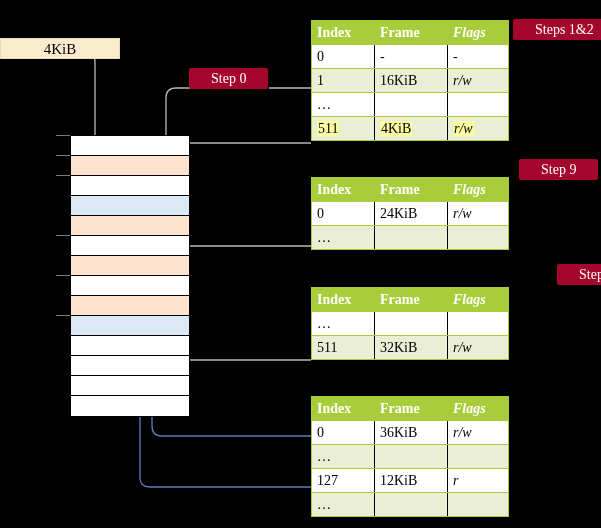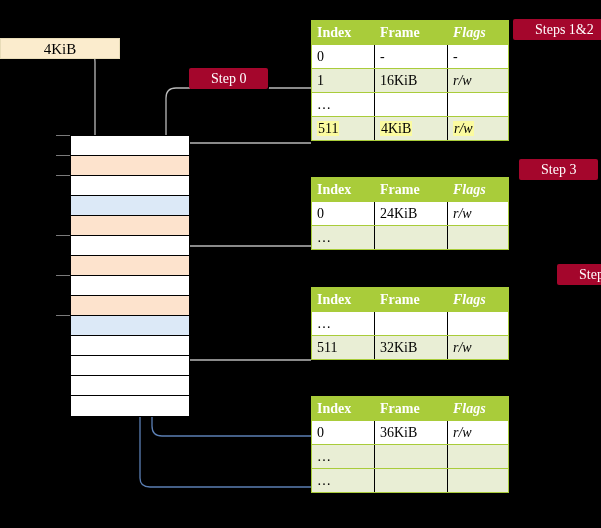--- a/index.html
+++ b/index.html
@@ -132,21 +132,21 @@
       <div class="mrow m-white"></div>
       <div class="mrow m-white"></div>
       <div class="mrow m-white"></div>
       <div class="mrow m-white"></div>
     </div>
 
   <div class="sizebox" style="left:0px;top:38px;width:120px;height:21px;">4KiB</div>
 
   <div class="step" style="left:189px;top:41px;margin-top:27px;">Step 0</div>
   <div class="step" style="left:513px;top:19px;">Steps 1&amp;2</div>
-  <div class="step" style="left:519px;top:159px;">Step 3</div>
+  <div class="step" style="left:519px;top:159px;">Step 9</div>
   <div class="step" style="left:515px;top:264px;margin-left:42px;">Step 4</div>
 
   <table class="ptable" id="t-pml4" style="left:311px;top:20px;">
       <thead>
         <tr>
           <th class="c-idx">Index</th>
           <th class="c-frm">Frame</th>
           <th class="c-flg">Flags</th>
         </tr>
       </thead>
@@ -227,20 +227,25 @@
         <tr class="plain">
           <td class="c-idx">0</td>
           <td class="c-frm">36KiB</td>
           <td class="c-flg">r/w</td>
         </tr>
         <tr class="alt">
           <td class="c-idx">…</td>
           <td class="c-frm"></td>
           <td class="c-flg"></td>
         </tr>
+        <tr class="plain">
+          <td class="c-idx">127</td>
+          <td class="c-frm">12KiB</td>
+          <td class="c-flg">r</td>
+        </tr>
         <tr class="alt">
           <td class="c-idx">…</td>
           <td class="c-frm"></td>
           <td class="c-flg"></td>
         </tr>
       </tbody>
     </table>
 
 </div>
 

